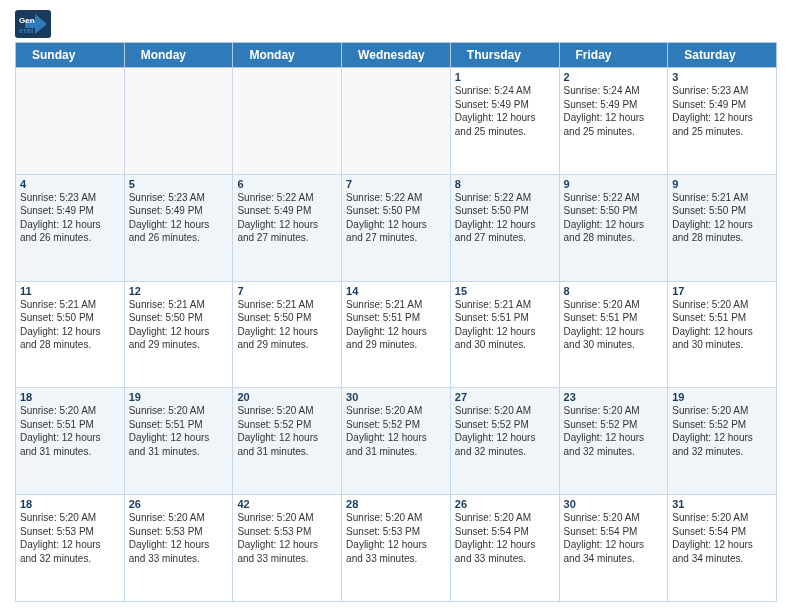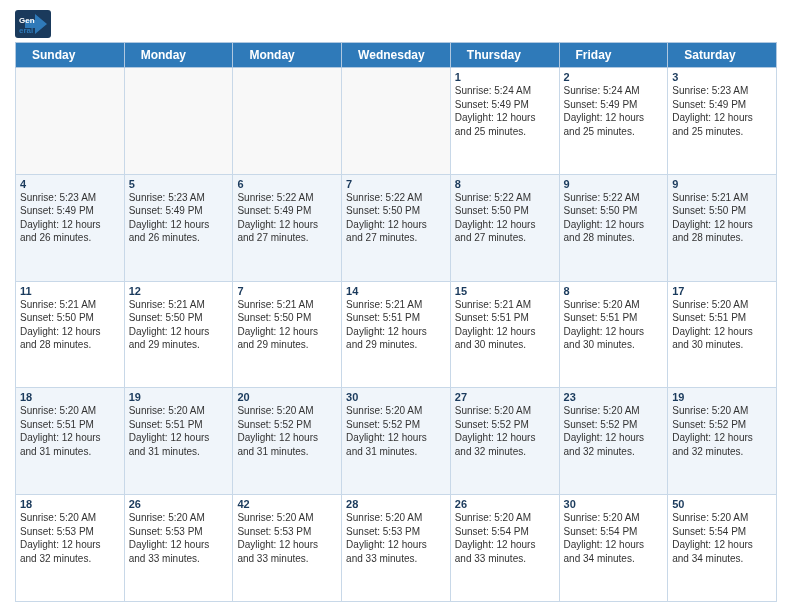--- a/index.html
+++ b/index.html
@@ -341,21 +341,21 @@
 and 33 minutes.</div>
           </td>
           <td>
             <span class="day-num">30</span>
             <div class="day-info" style="white-space: pre-line;">Sunrise: 5:20 AM
 Sunset: 5:54 PM
 Daylight: 12 hours
 and 34 minutes.</div>
           </td>
           <td>
-            <span class="day-num">50</span>
+            <span class="day-num">31</span>
             <div class="day-info" style="white-space: pre-line;">Sunrise: 5:20 AM
 Sunset: 5:54 PM
 Daylight: 12 hours
 and 34 minutes.</div>
           </td>
         </tr>
       </tbody>
   </table>
 </div>
 

